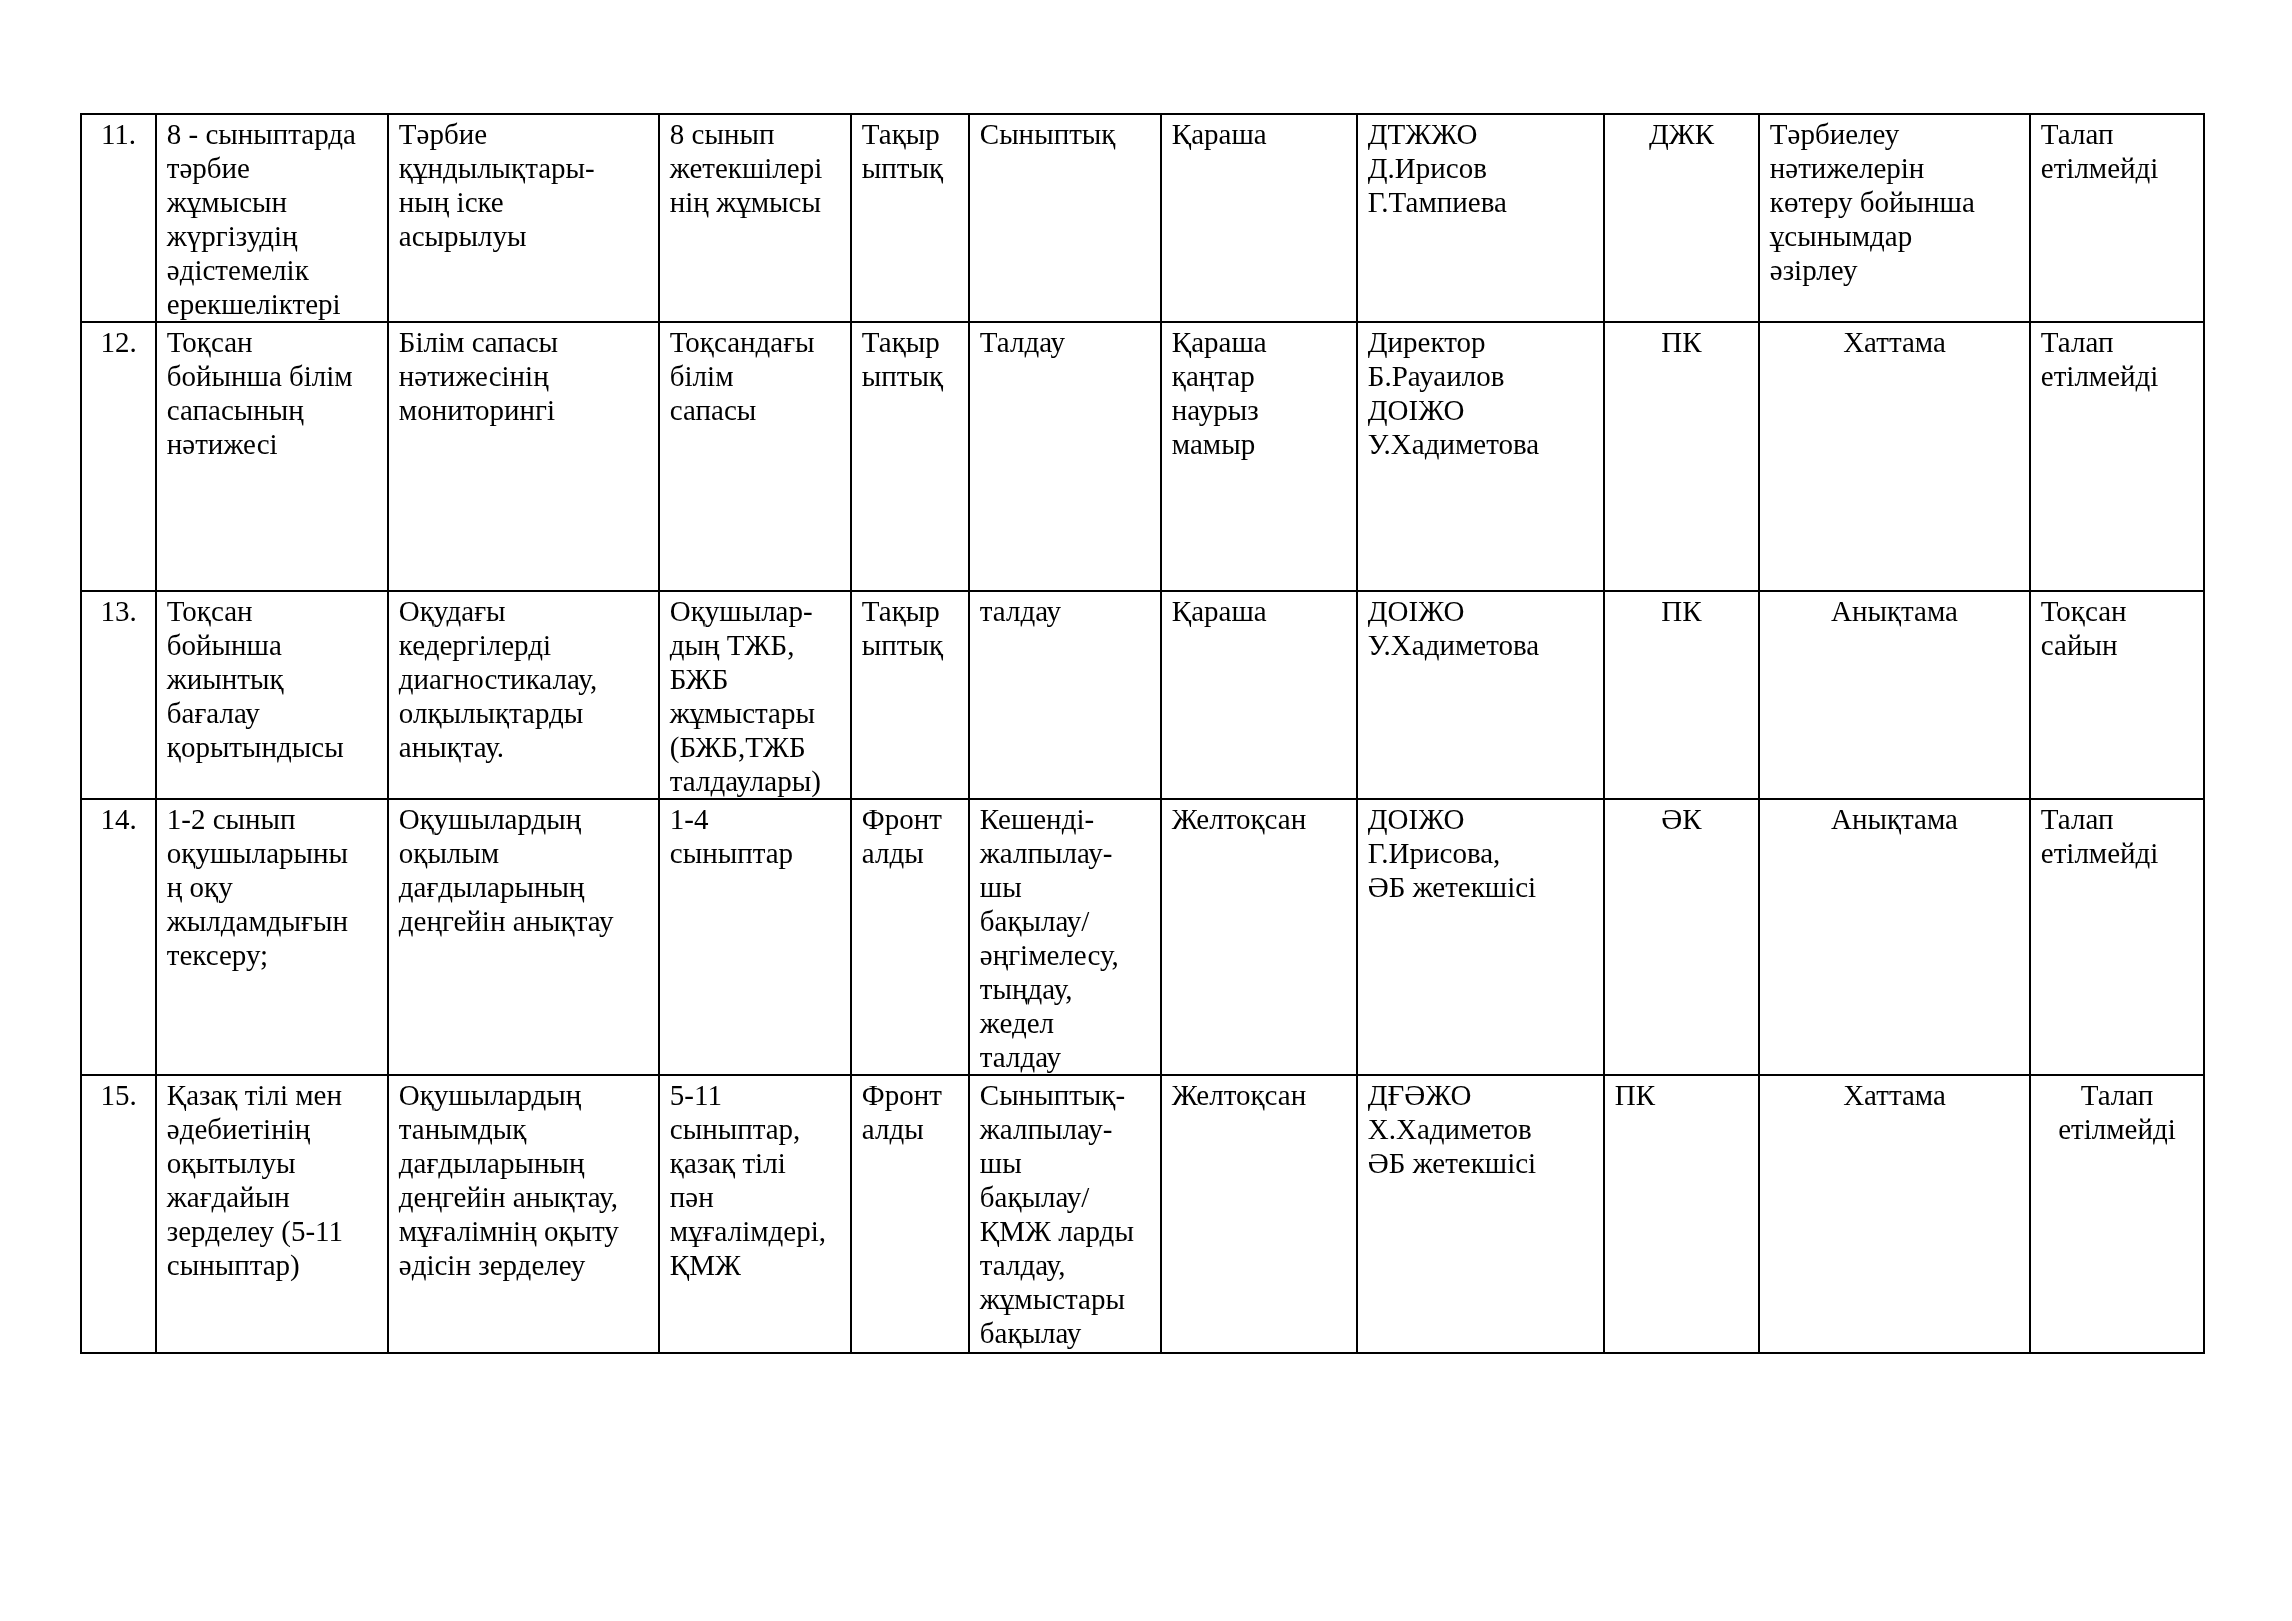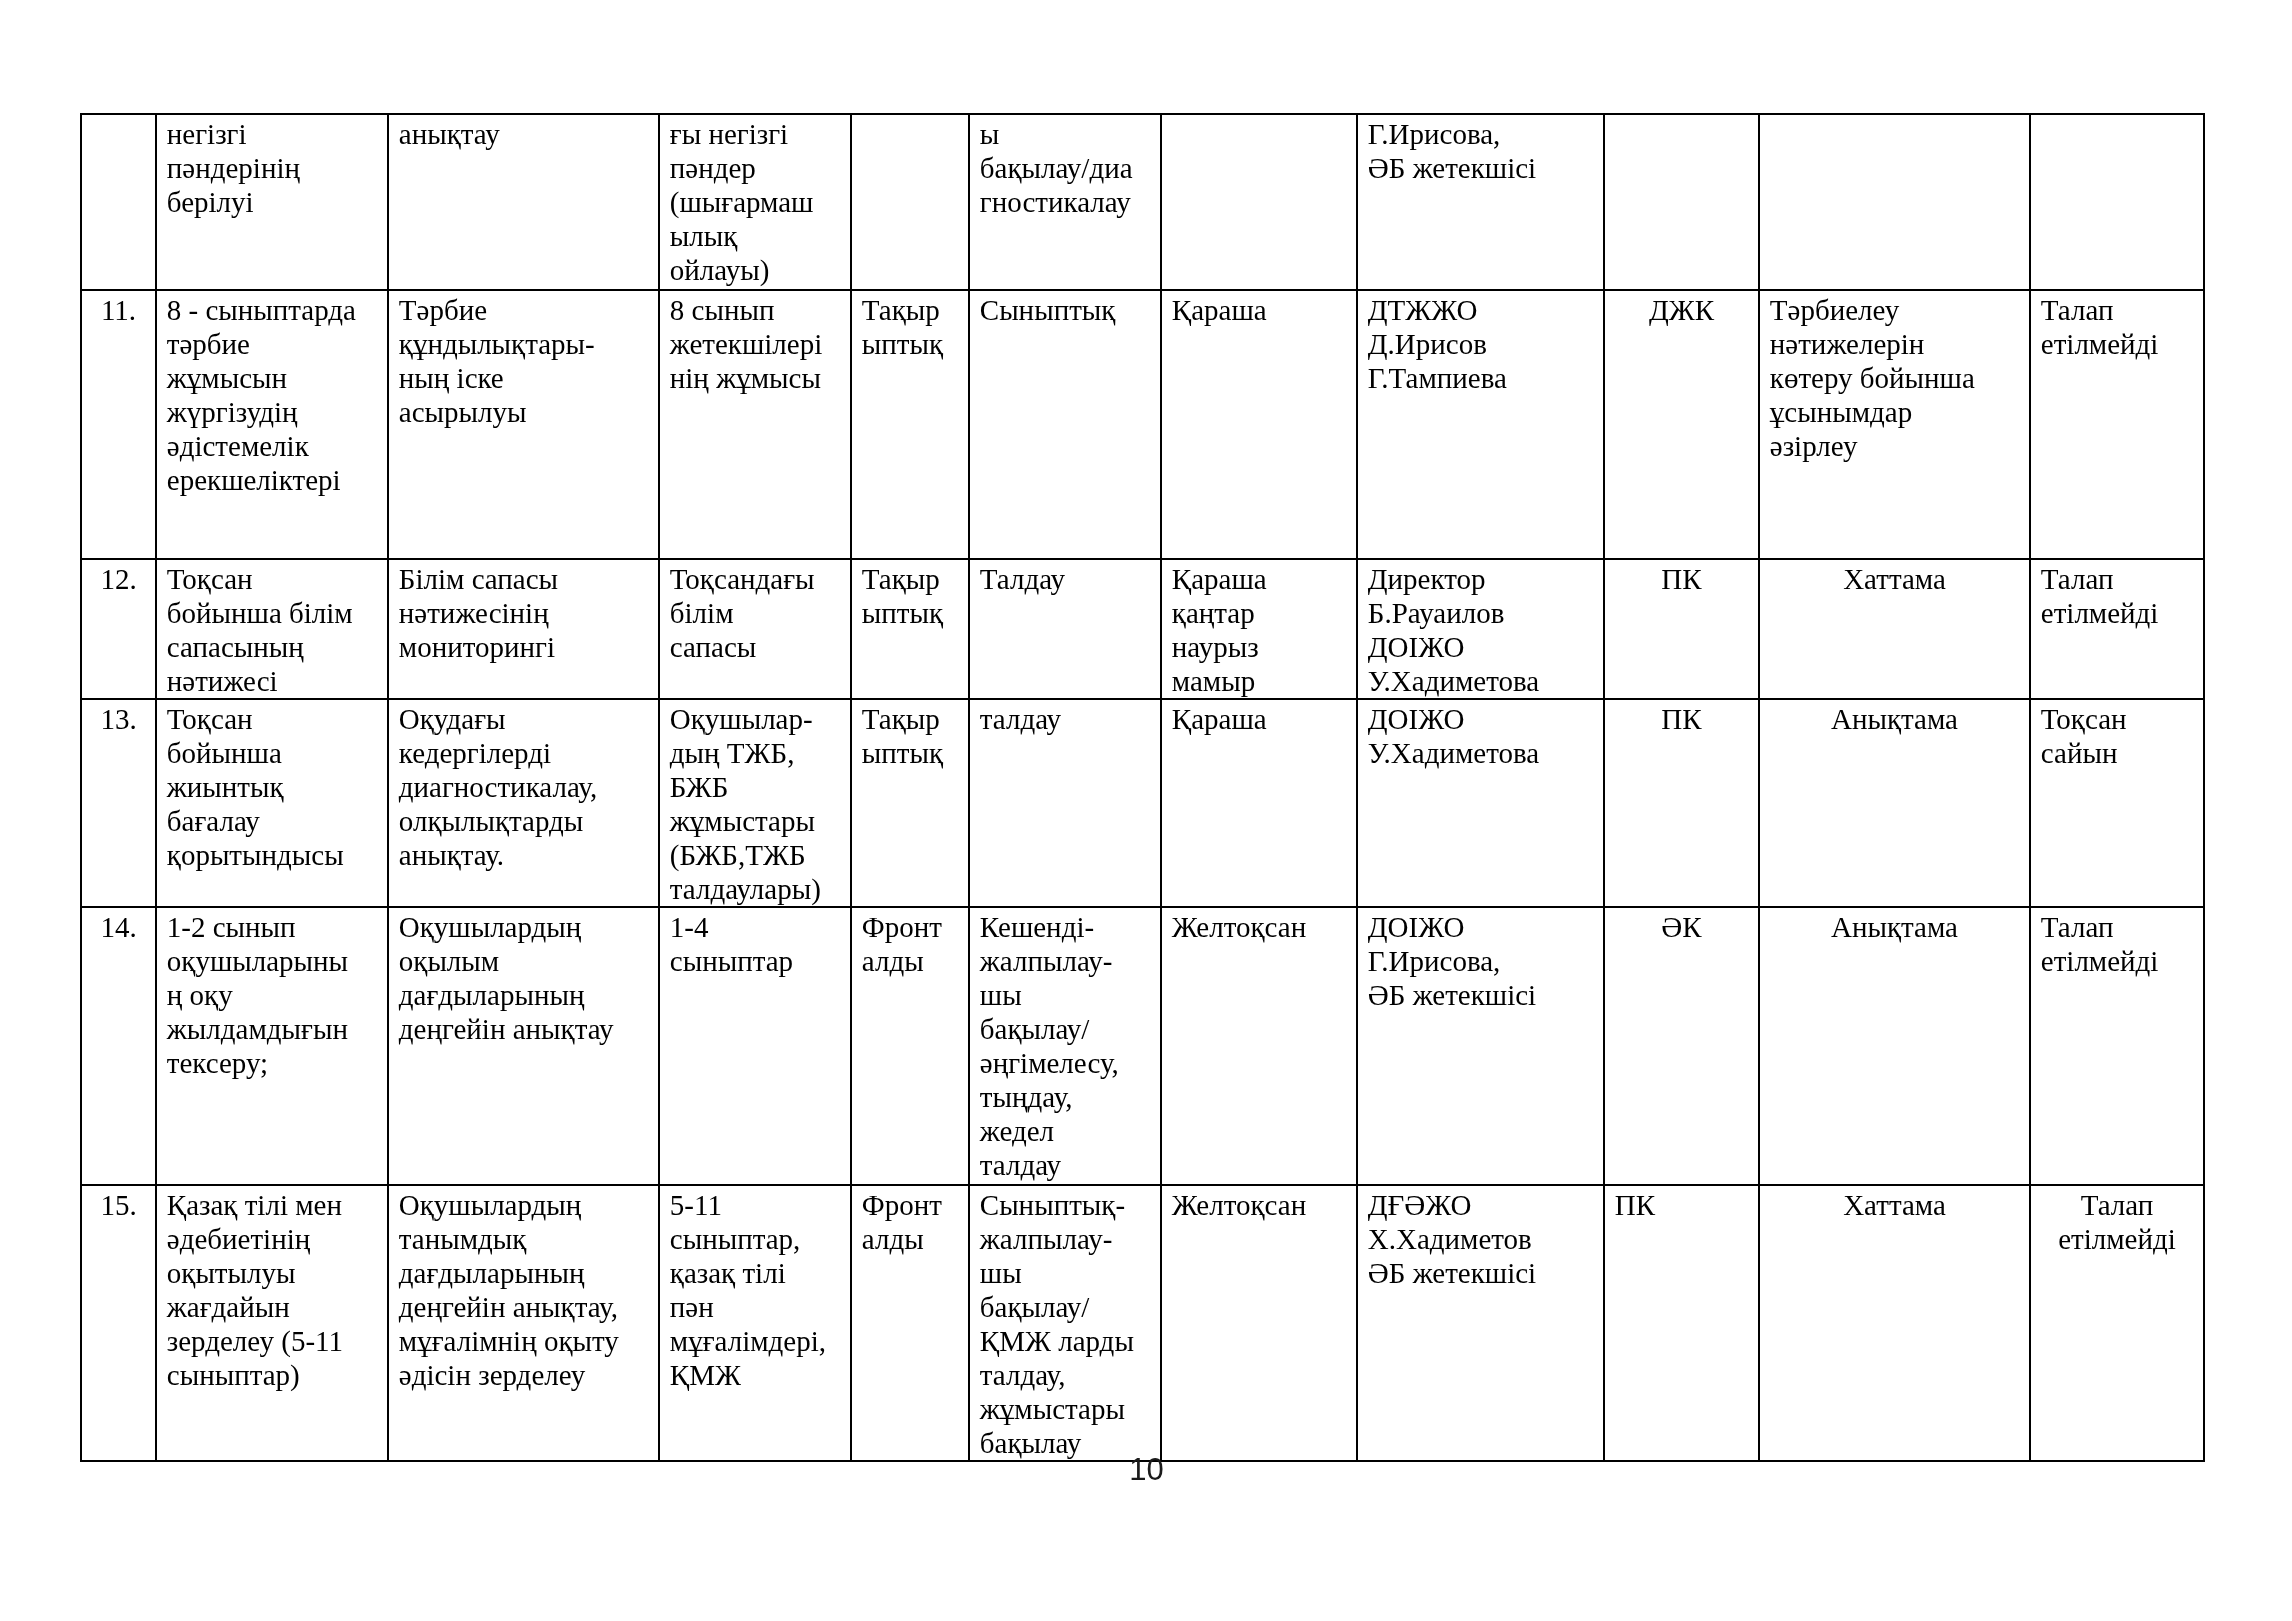--- a/index.html
+++ b/index.html
@@ -82,42 +82,20 @@
         <col class="c4">
       <col class="c5">
         <col class="c6">
         <col class="c7">
         <col class="c8">
       <col class="c9">
         <col class="c10">
         <col class="c11">
     </colgroup>
     <tbody>
-        <tr>
-          <td></td>
-          <td>негізгі
-пәндерінің
-берілуі</td>
-          <td>анықтау</td>
-          <td>ғы негізгі
-пәндер
-(шығармаш
-ылық
-ойлауы)</td>
-          <td></td>
-          <td>ы
-бақылау/диа
-гностикалау</td>
-          <td></td>
-          <td>Г.Ирисова,
-ӘБ жетекшісі</td>
-          <td></td>
-          <td></td>
-          <td></td>
-        </tr>
         <tr>
           <td class="center">11.</td>
           <td>8 - сыныптарда
 тәрбие
 жұмысын
 жүргізудің
 әдістемелік
 ерекшеліктері</td>
           <td>Тәрбие
 құндылықтары-
@@ -265,15 +243,14 @@
           <td>ДҒӘЖО
 Х.Хадиметов
 ӘБ жетекшісі</td>
           <td>ПК</td>
           <td class="center">Хаттама</td>
           <td class="center">Талап
 етілмейді</td>
         </tr>
       </tbody>
   </table>
-  <div class="page-number">10</div>
 </div>
 
 
 </body></html>

